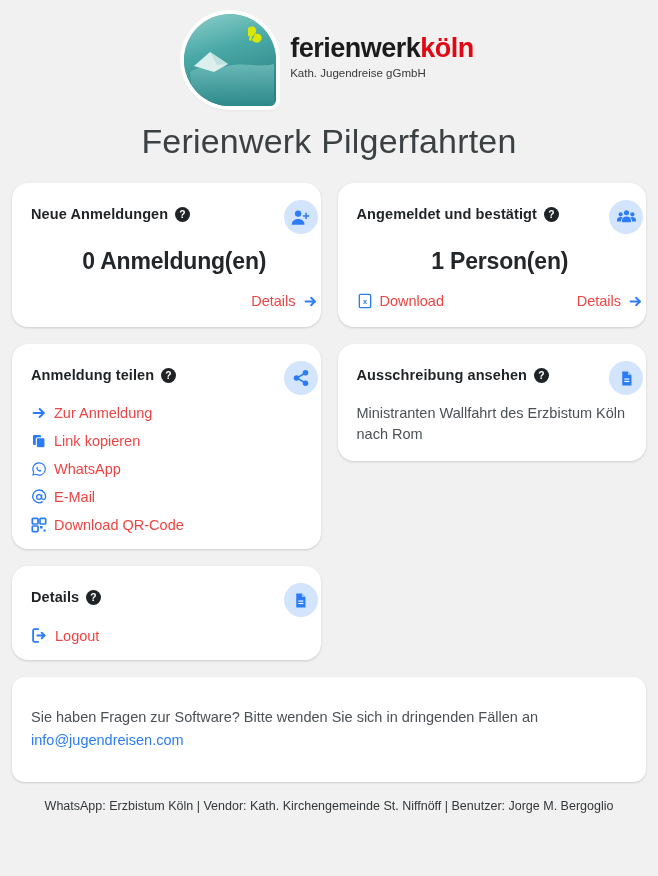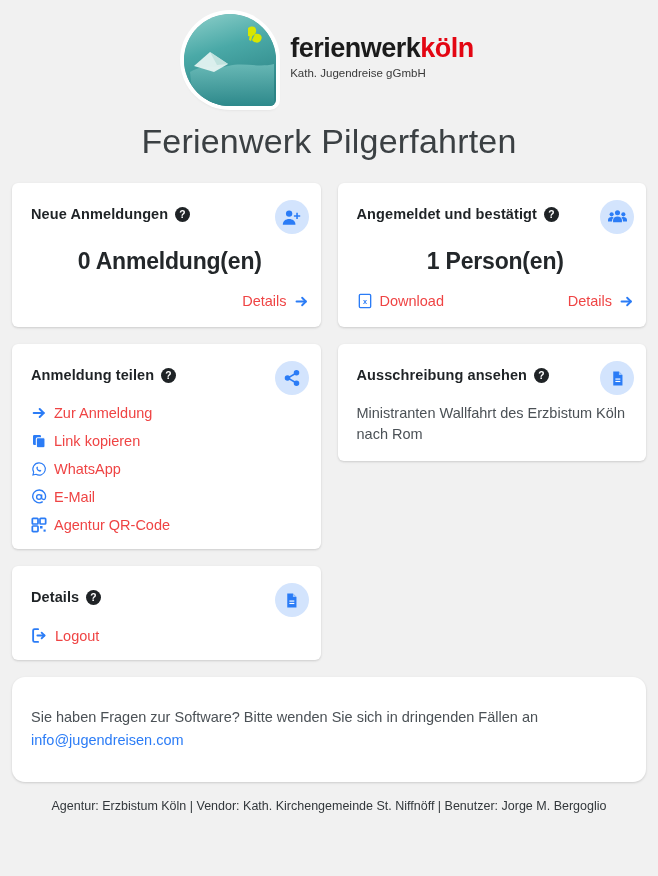--- a/index.html
+++ b/index.html
@@ -77,23 +77,23 @@
   .grid {
     padding: 0 12px;
     display: flex;
     gap: 17px;
     align-items: flex-start;
   }
   .col { width: 309px; display: flex; flex-direction: column; gap: 17px; }
 
   .card {
     background: #ffffff;
-    border-radius: 6px;
+    border-radius: 16px;
     box-shadow: 0 1px 3px rgba(0,0,0,.10), 0 1px 2px rgba(0,0,0,.06);
-    padding: 17px 12px 16px 19px;
+    padding: 17px 3px 16px 19px;
     box-sizing: border-box;
     position: relative;
   }
   .card-head {
     display: flex;
     align-items: flex-start;
     justify-content: space-between;
     min-height: 34px;
   }
   .card-title {
@@ -318,21 +318,21 @@
             <span>E-Mail</span>
           </a>
           <a class="link">
             <svg width="16" height="16" viewBox="0 0 24 24" fill="#2b7cf6">
               <rect x="2" y="2" width="8.5" height="8.5" rx="1.2" fill="none" stroke="#2b7cf6" stroke-width="2.6"></rect>
               <rect x="13.5" y="2" width="8.5" height="8.5" rx="1.2" fill="none" stroke="#2b7cf6" stroke-width="2.6"></rect>
               <rect x="2" y="13.5" width="8.5" height="8.5" rx="1.2" fill="none" stroke="#2b7cf6" stroke-width="2.6"></rect>
               <rect x="13.5" y="13.5" width="3.8" height="3.8"></rect>
               <rect x="18.8" y="18.8" width="3.2" height="3.2"></rect>
             </svg>
-            <span>Agentur QR-Code</span>
+            <span>Download QR-Code</span>
           </a>
         </div>
       </div>
 
       <div class="card">
         <div class="card-head">
           <div class="card-title">
             <span>Details</span>
             <span class="help">
               <svg width="15" height="15" viewBox="0 0 16 16">
@@ -433,15 +433,15 @@
     </div>
   </div>
 
   <div class="support">
     <p>
       <span>Sie haben Fragen zur Software? Bitte wenden Sie sich in dringenden Fällen an</span><br>
       <a>info@jugendreisen.com</a>
     </p>
   </div>
 
-  <div class="footer">Agentur: Erzbistum Köln | Vendor: Kath. Kirchengemeinde St. Niffnöff | Benutzer: Jorge M. Bergoglio</div>
+  <div class="footer">WhatsApp: Erzbistum Köln | Vendor: Kath. Kirchengemeinde St. Niffnöff | Benutzer: Jorge M. Bergoglio</div>
 
 </div>
 
 </body></html>

